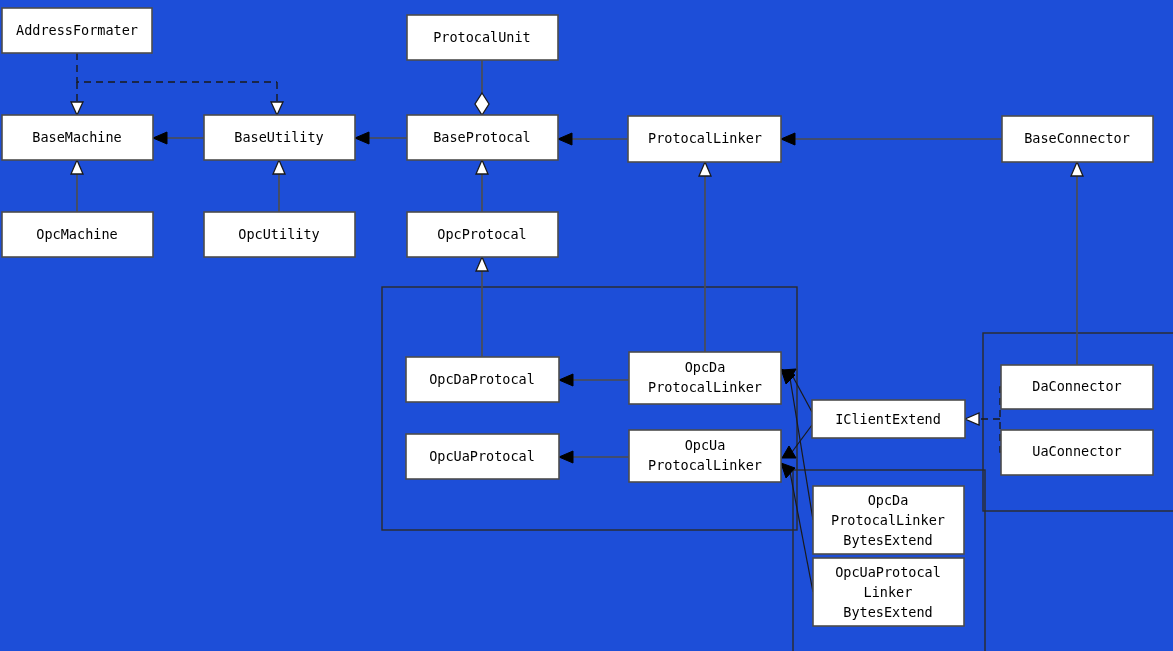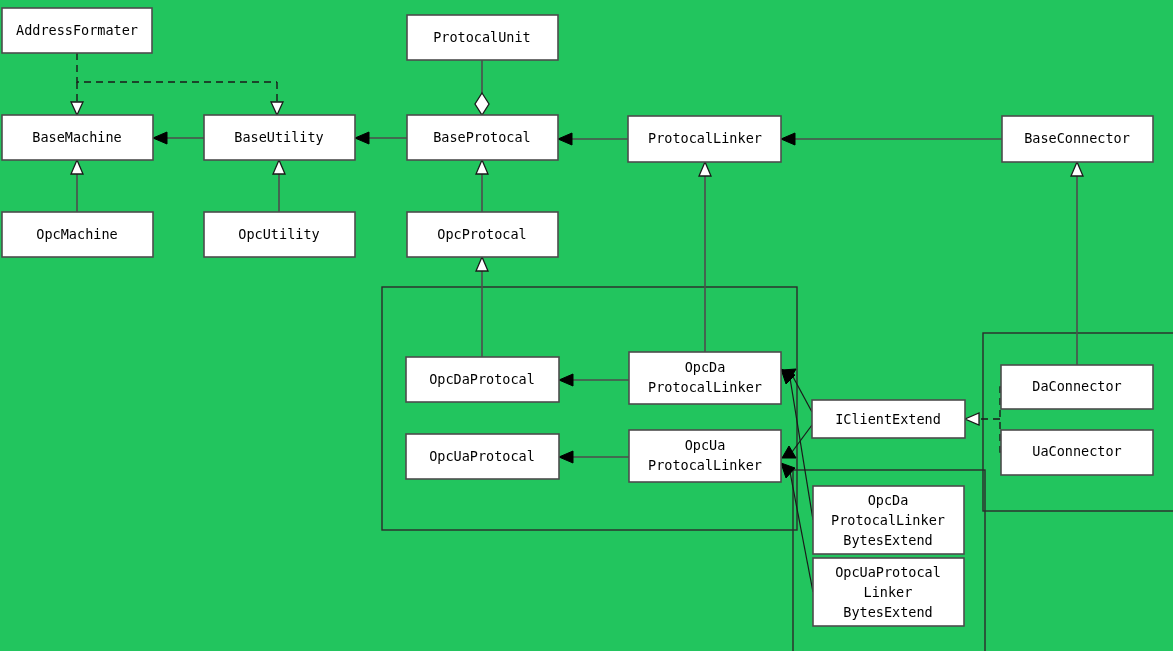--- a/index.html
+++ b/index.html
@@ -7,21 +7,21 @@
     padding: 0;
     background: #ffffff;
   }
   body {
     font-family: "DejaVu Sans Mono", monospace;
   }
   #diagram-root {
     position: relative;
     width: 1173px;
     height: 651px;
-    background: #22c55e;
+    background: #1d4ed8;
     overflow: hidden;
   }
   svg#uml {
     display: block;
     width: 1173px;
     height: 651px;
   }
   .cls-box {
     fill: #ffffff;
     stroke: #4d4d4d;

